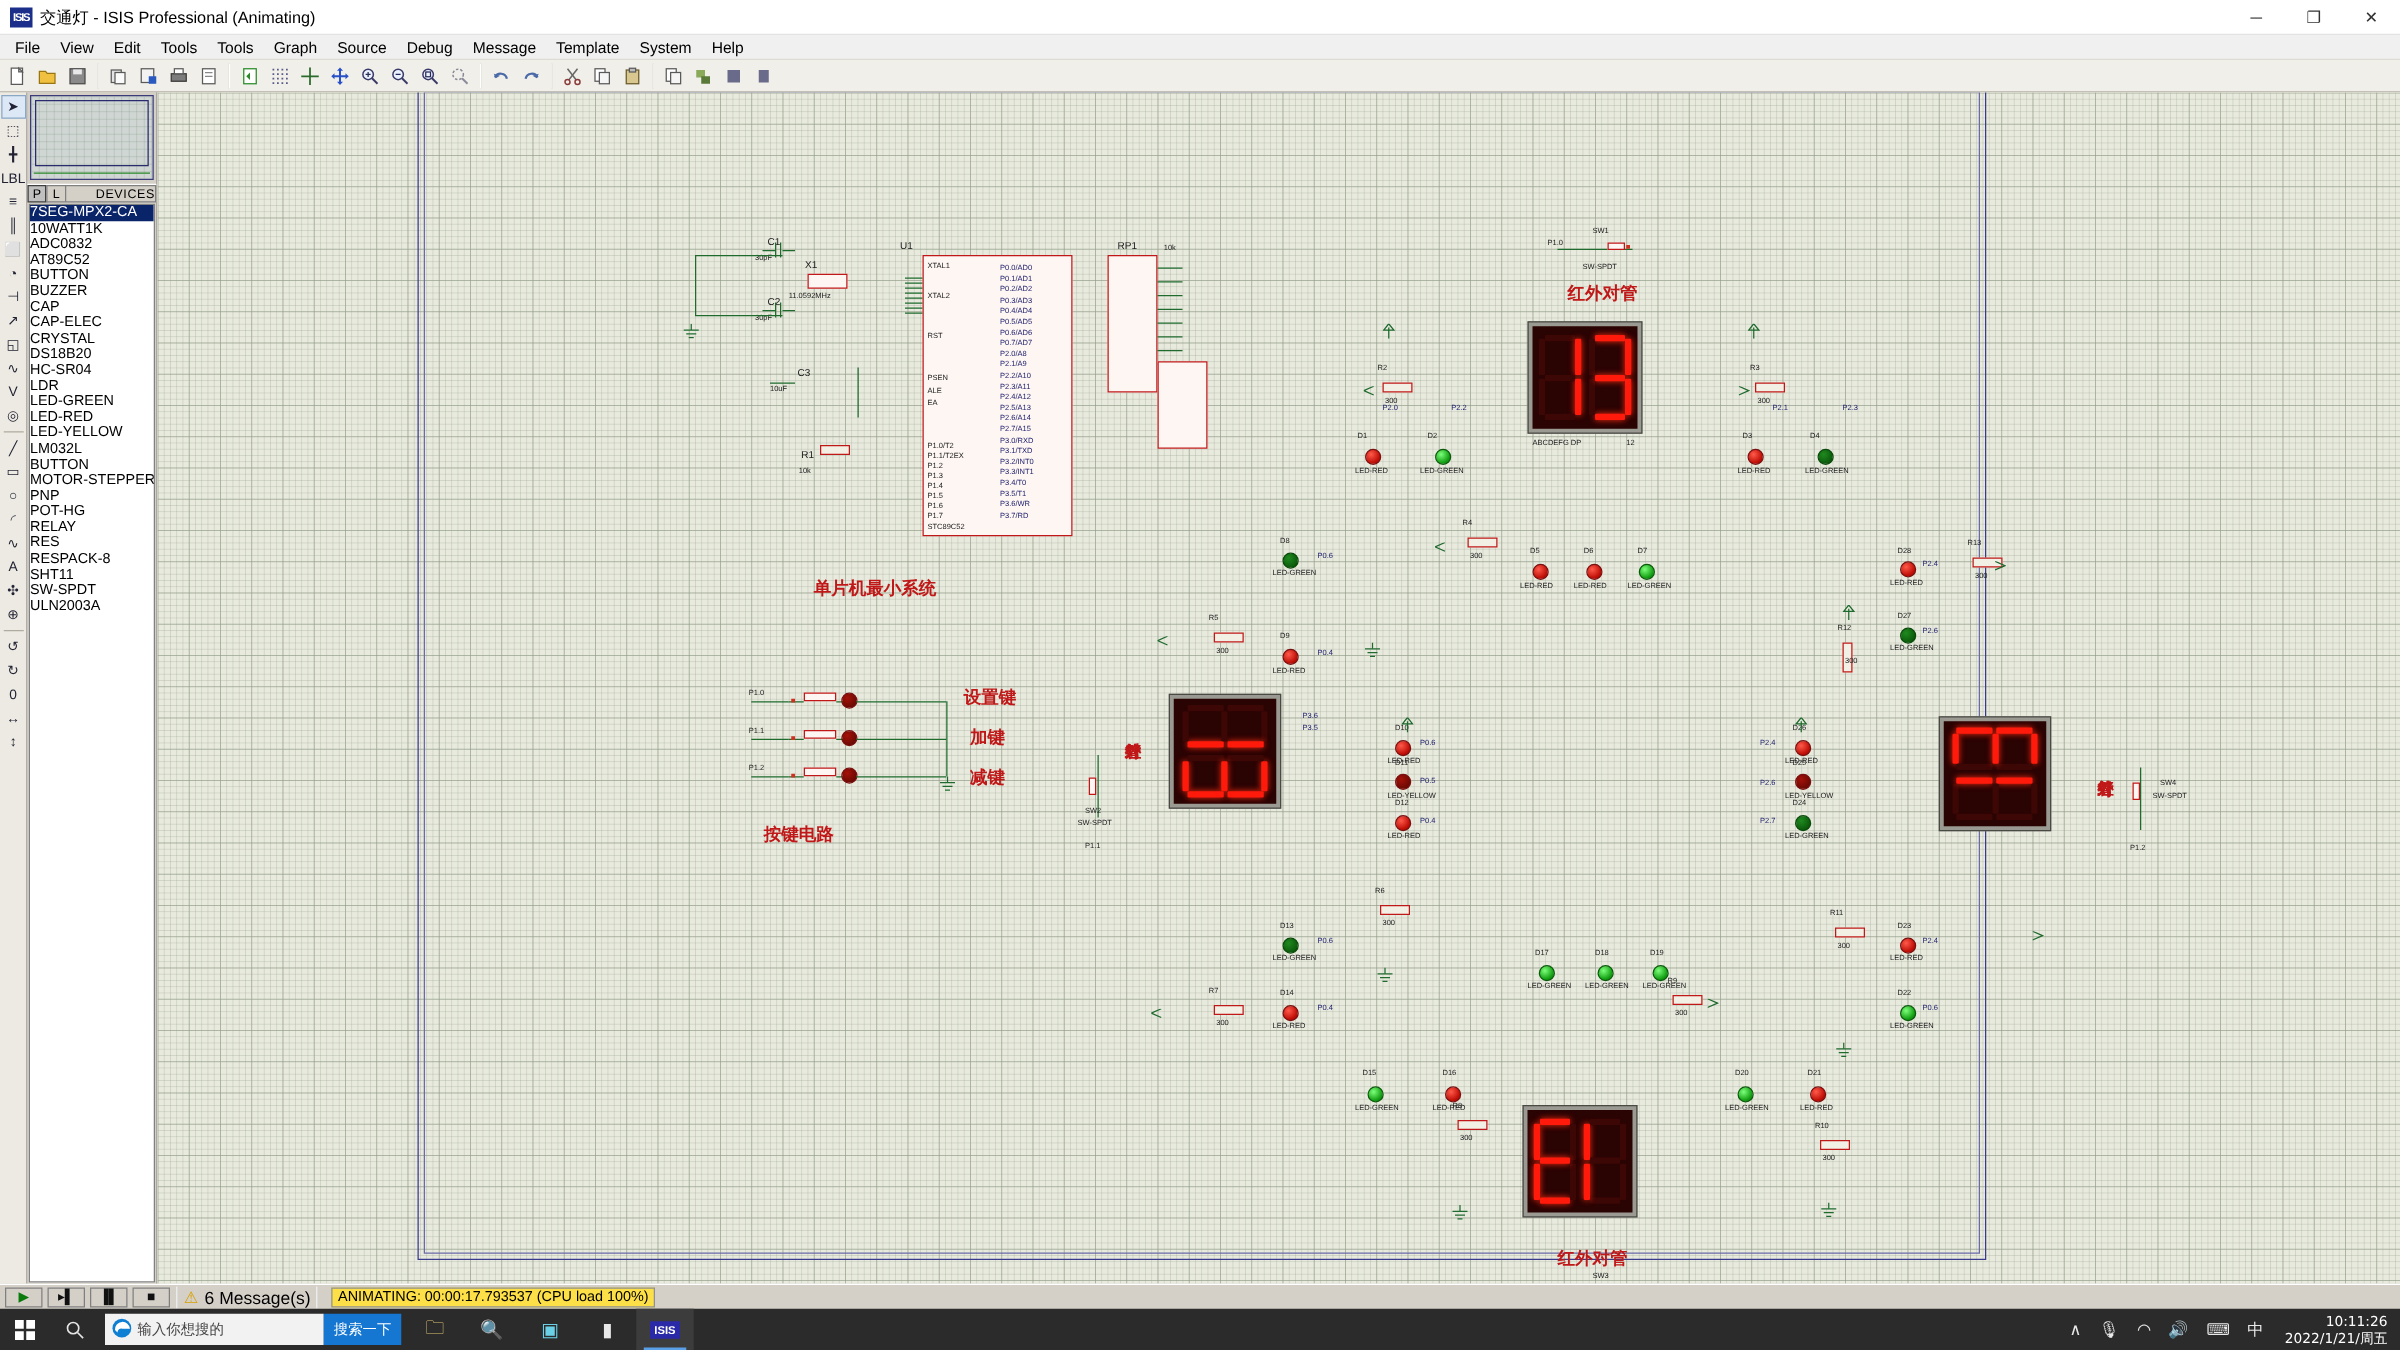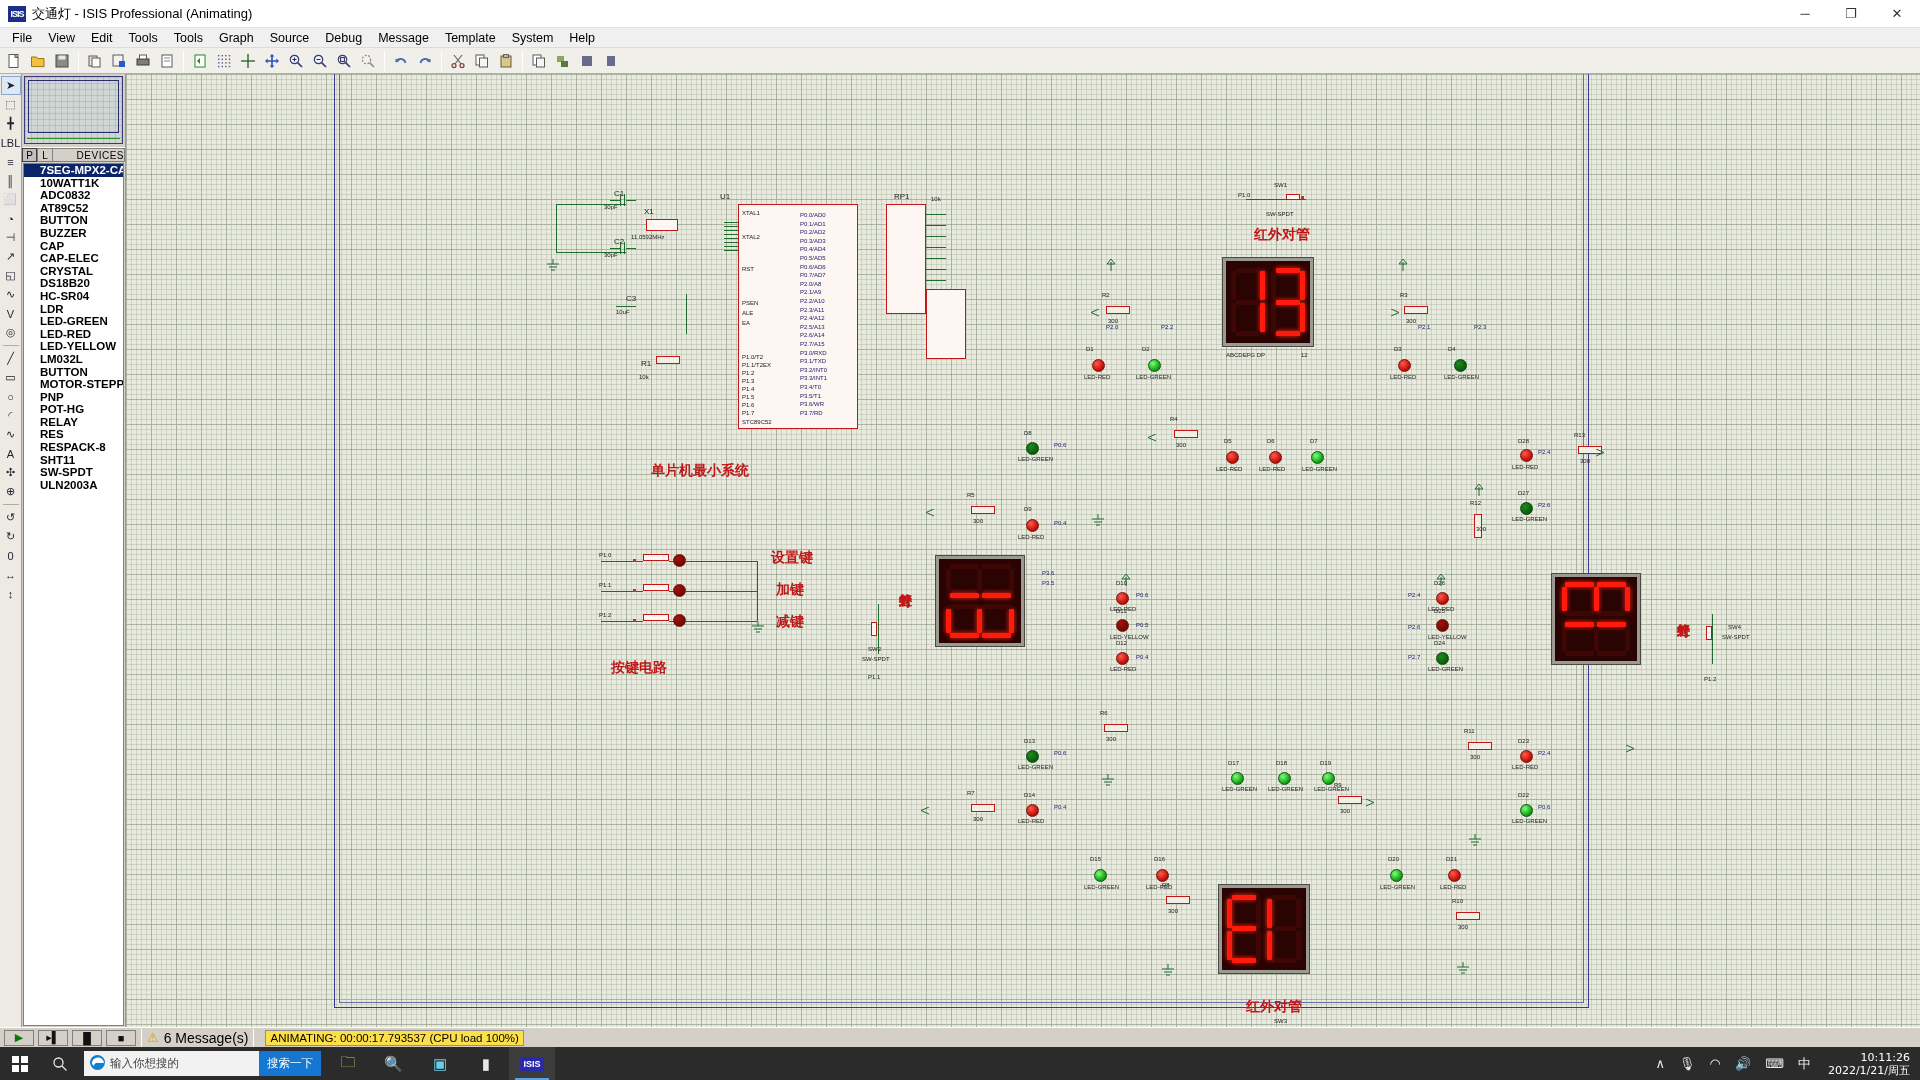--- a/index.html
+++ b/index.html
@@ -55,22 +55,22 @@
   #ovbox{position:absolute;left:3px;top:3px;right:3px;bottom:10px;border:1px solid #2a2a6e;}
   #ovline{position:absolute;left:2px;right:2px;bottom:4px;height:1px;background:#2a8a2a;}
   #devheader{display:flex;height:15px;background:#d4d0c8;align-items:stretch;
      border-top:1px solid #fff;margin-top:1px;}
   .dev-tab{width:15px;border:1px solid #808080;border-right:none;background:#d4d0c8;
      font-size:10px;text-align:center;line-height:13px;color:#000;}
   .dev-tab.active{background:#c0c0c0;border:1px solid #404040;}
   .dev-title{flex:1;border:1px solid #808080;background:#d4d0c8;font-size:10px;
     text-align:right;line-height:13px;color:#000;letter-spacing:.5px;}
   #devlist{flex:1;background:#fff;border:1px solid #808080;margin:1px;overflow:hidden;}
-  .dev-row{font-size:11.5px;line-height:12.6px;padding-left:16px;color:#000;white-space:nowrap;
-    font-family:"Liberation Sans",sans-serif;font-weight:bold;}
+  .dev-row{font-size:11.5px;line-height:12.6px;padding-left:0;color:#000;white-space:nowrap;
+    font-family:"Liberation Sans",sans-serif;}
   .dev-row.sel{background:#0a246a;color:#fff;}
   
   #canvaswrap{flex:1;position:relative;background:#e9ebdf;overflow:hidden;}
   #grid{position:absolute;inset:0;
     background-color:#e8eade;
     background-image:
       linear-gradient(to right, rgba(150,160,140,.30) 1px, transparent 1px),
       linear-gradient(to bottom, rgba(150,160,140,.30) 1px, transparent 1px),
       linear-gradient(to right, rgba(140,150,130,.55) 1px, transparent 1px),
       linear-gradient(to bottom, rgba(140,150,130,.55) 1px, transparent 1px);
@@ -457,21 +457,21 @@
         <div class="lbl tiny" style="left: 616px; top: 320px;">P1.5</div>
         <div class="lbl tiny" style="left: 616px; top: 328px;">P1.6</div>
         <div class="lbl tiny" style="left: 616px; top: 336px;">P1.7</div>
         <div class="chip" style="left: 520px; top: 145px; width: 32px; height: 12px;"></div>
         <div class="lbl " style="left: 518px; top: 133px;">X1</div>
         <div class="lbl tiny" style="left: 505px; top: 160px;">11.0592MHz</div>
         <div class="lbl " style="left: 488px; top: 115px;">C1</div>
         <div class="lbl tiny" style="left: 478px; top: 130px;">30pF</div>
         <div class="lbl " style="left: 488px; top: 163px;">C2</div>
         <div class="lbl tiny" style="left: 478px; top: 178px;">30pF</div>
-        <div class="lbl " style="left: 500px; top: 220px;">C3</div>
+        <div class="lbl " style="left: 500px; top: 220px; padding-left: 12px;">C3</div>
         <div class="lbl tiny" style="left: 490px; top: 235px;">10uF</div>
         <div class="lbl " style="left: 515px; top: 285px;">R1</div>
         <div class="lbl tiny" style="left: 513px; top: 300px;">10k</div>
         <div class="res" style="left: 530px; top: 282px;"></div>
         <div class="wire h" style="left: 484px; top: 126px; width: 10px; height: 1px;"></div>
         <div class="wire v" style="left: 494px; top: 120px; width: 1px; height: 12px;"></div>
         <div class="wire v" style="left: 498px; top: 120px; width: 1px; height: 12px;"></div>
         <div class="wire h" style="left: 500px; top: 126px; width: 10px; height: 1px;"></div>
         <div class="wire h" style="left: 484px; top: 174px; width: 10px; height: 1px;"></div>
         <div class="wire v" style="left: 494px; top: 168px; width: 1px; height: 12px;"></div>

